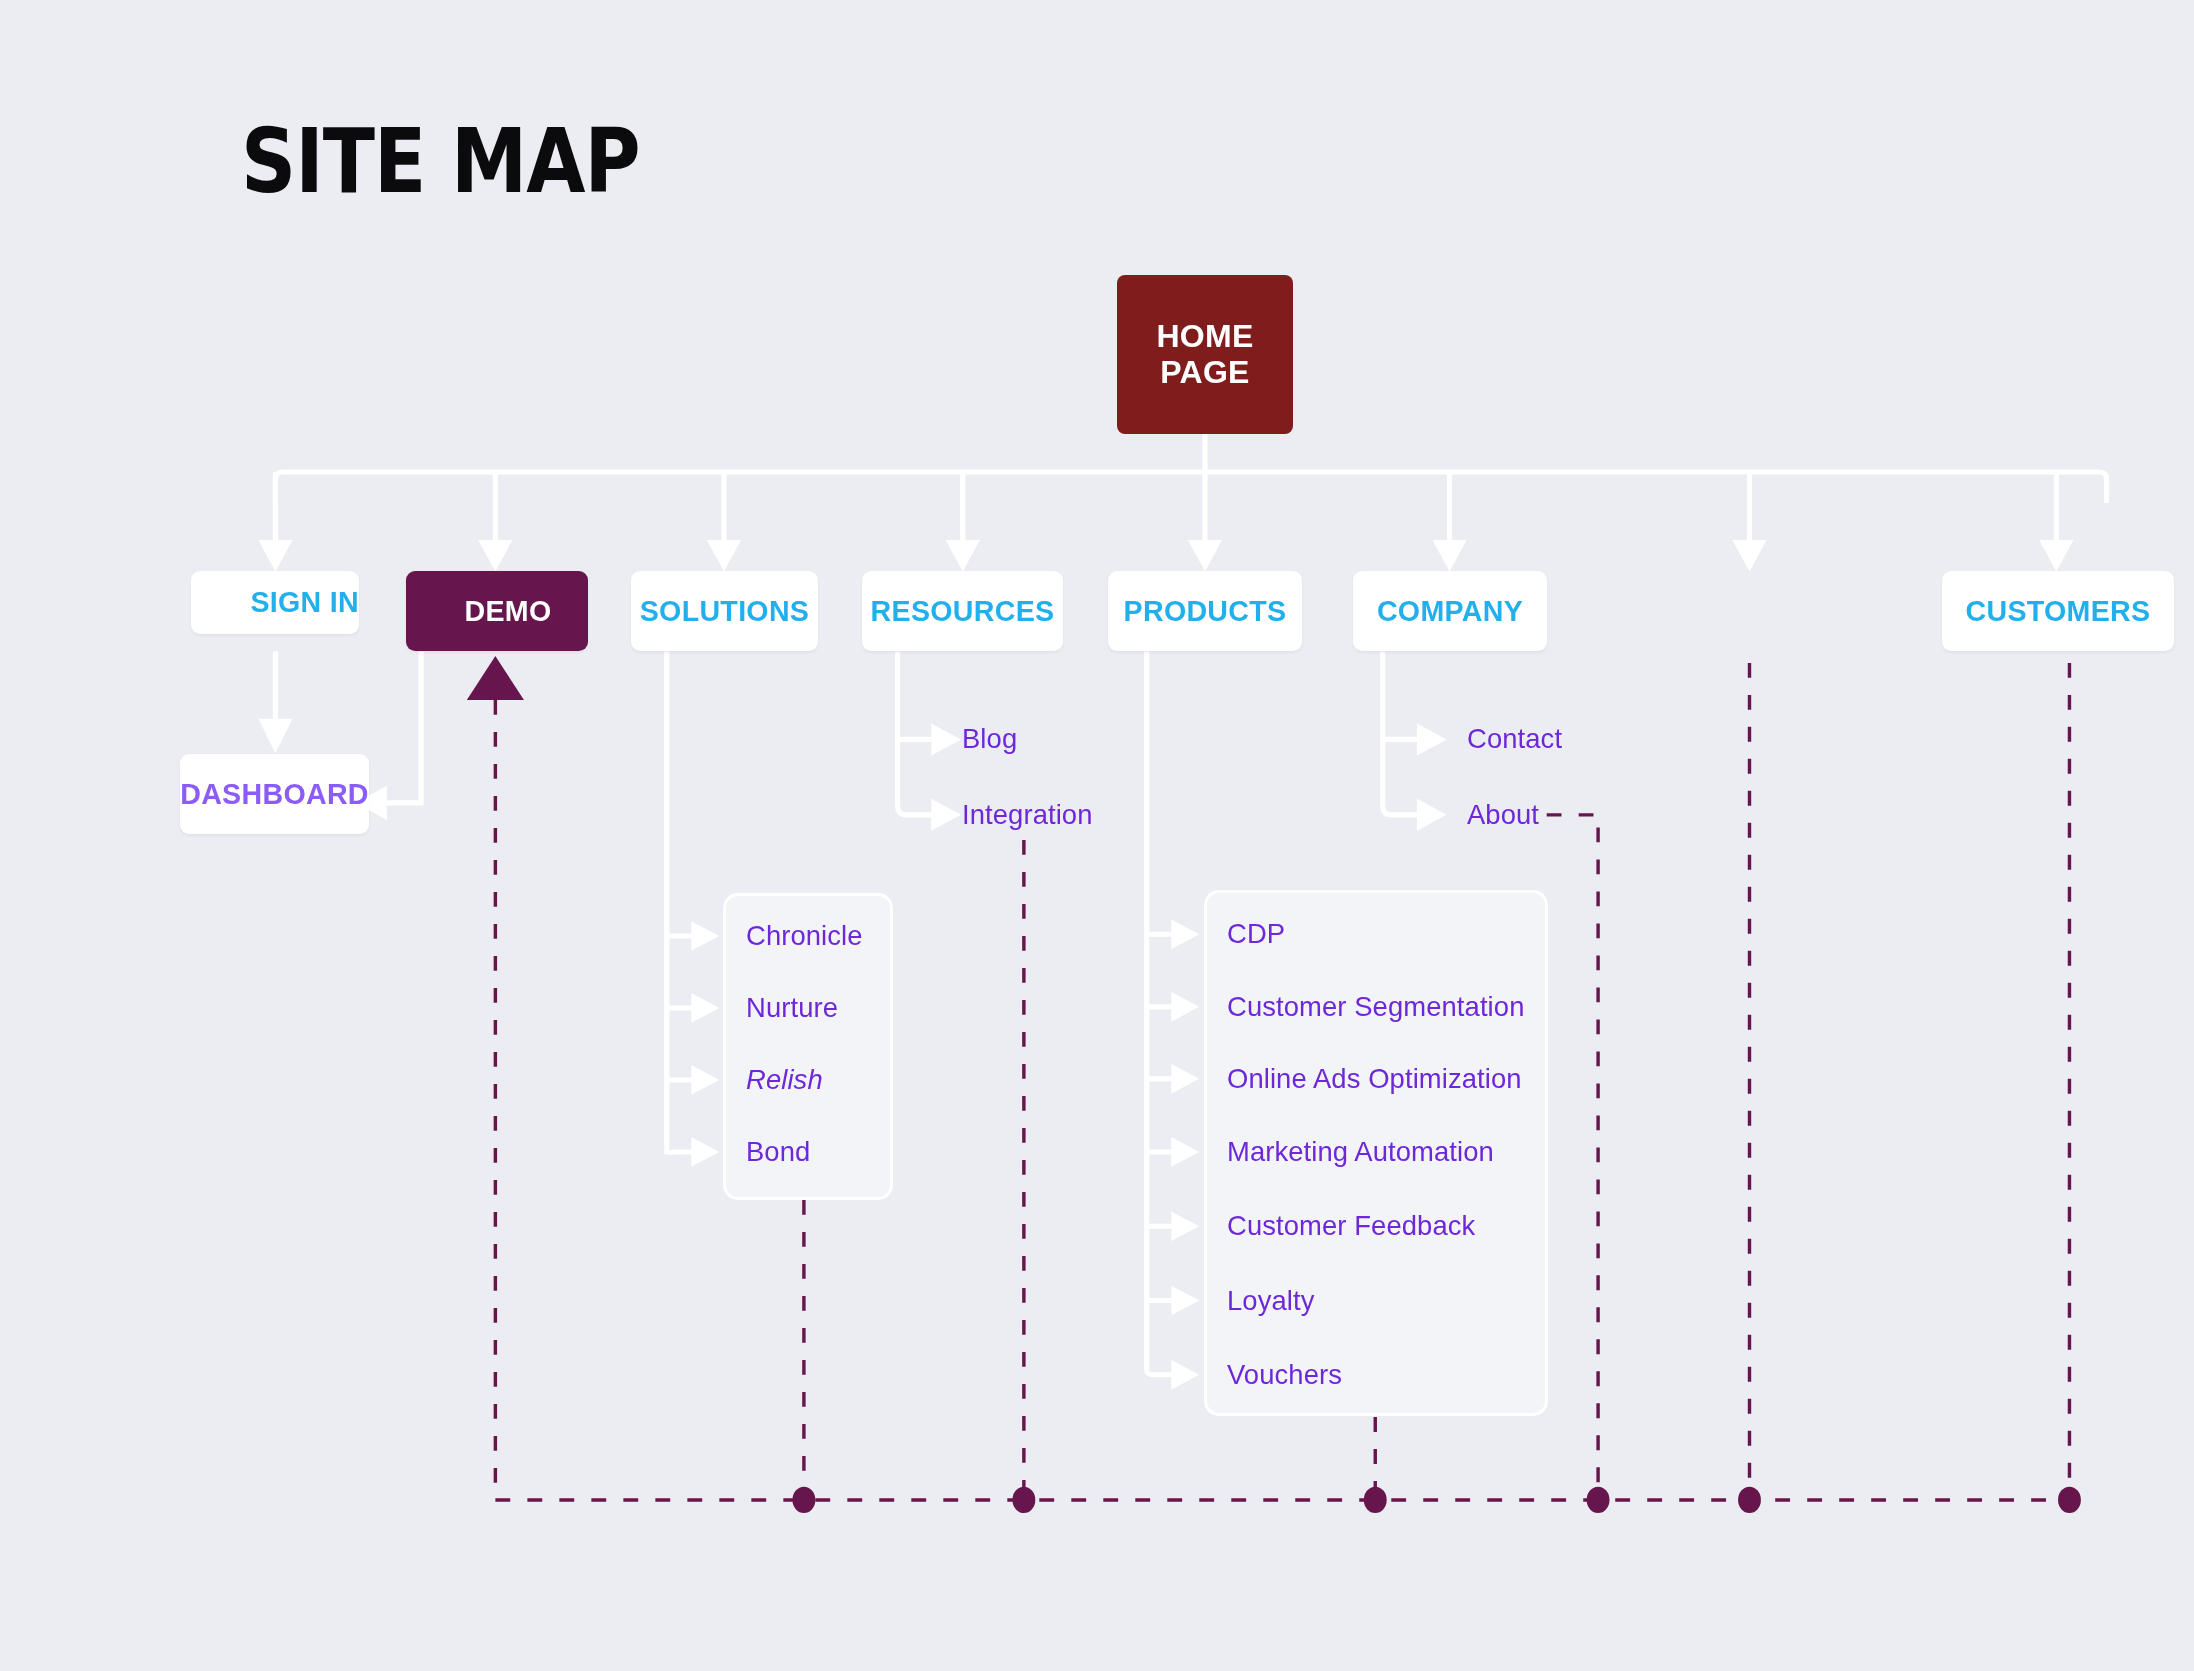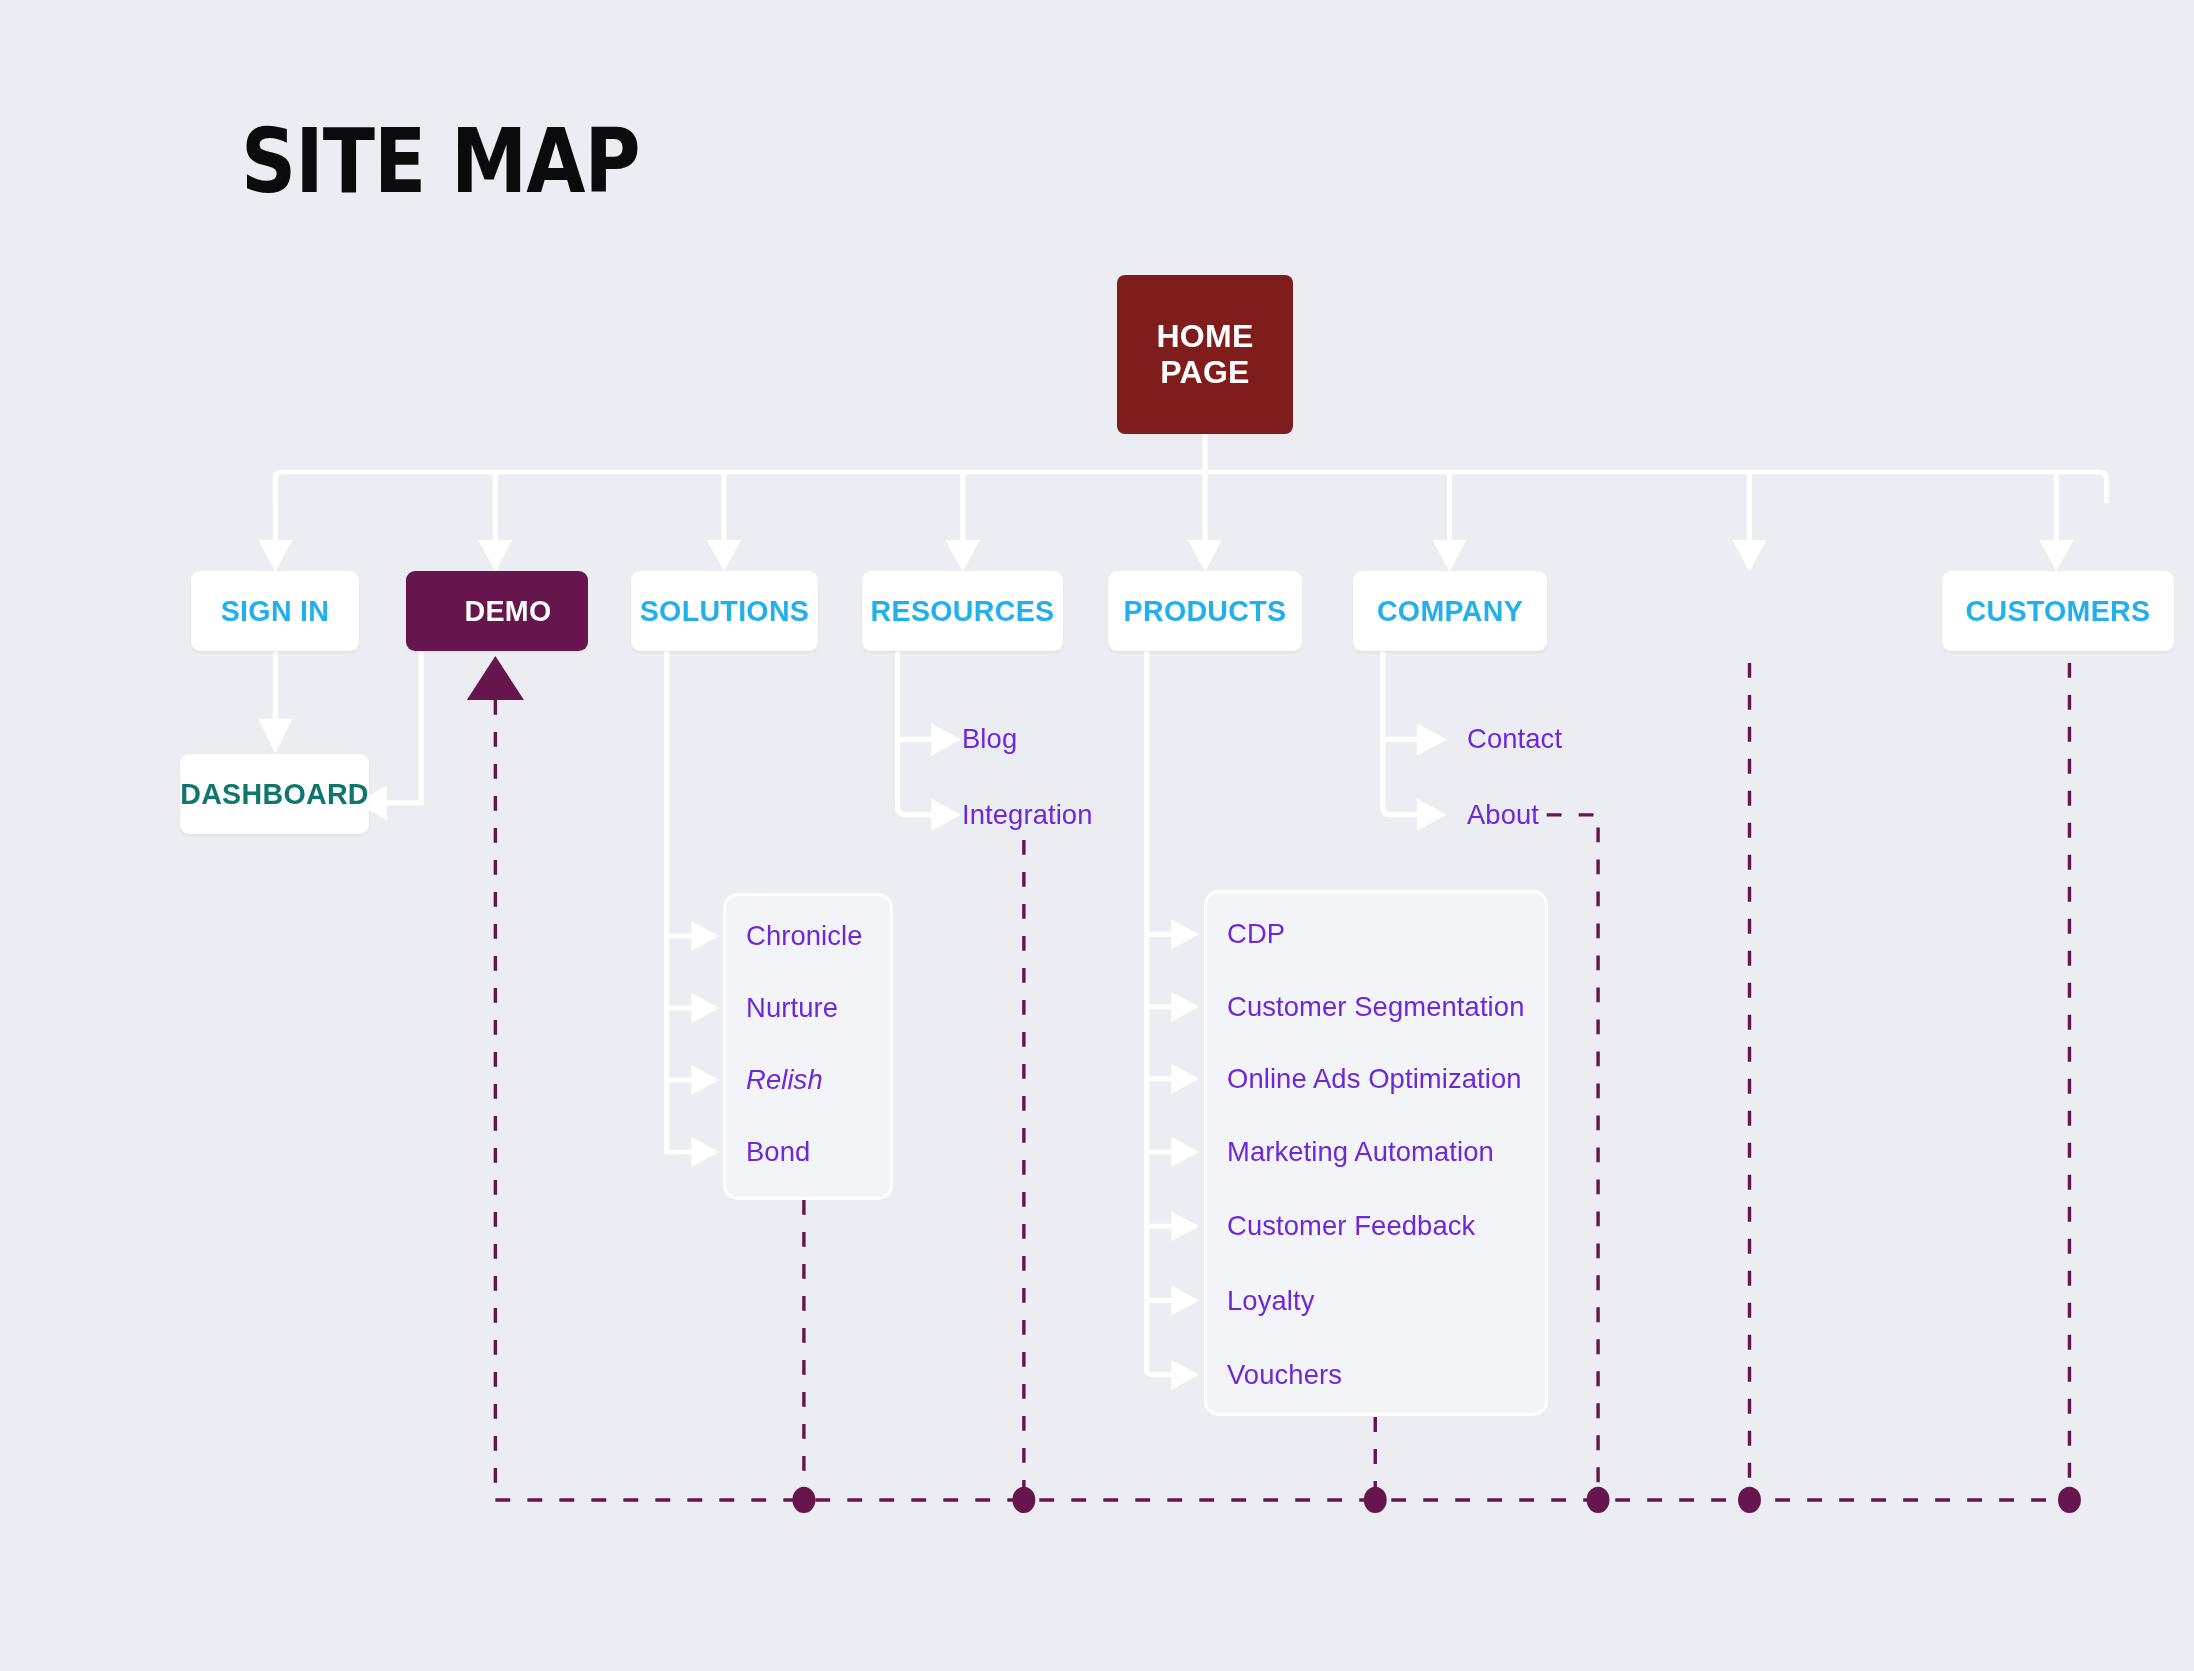--- a/index.html
+++ b/index.html
@@ -46,21 +46,21 @@
   }
   .node.lvl1{
     background:#ffffff;color:#22b0ec;
     font-weight:600;font-size:28.6px;
     box-shadow:0 1.1px 2.9px rgba(30,40,70,.05);
   }
   .node.lvl1.demo{
     background:#67164d;color:#ffffff;
   }
   .node.dash{
-    background:#ffffff;color:#0f766e;
+    background:#ffffff;color:#8b5cf6;
     font-weight:600;font-size:28.6px;
     box-shadow:0 1.1px 2.9px rgba(30,40,70,.05);
   }
 
   
   .panel{
     position:absolute;
     background:#f3f4f7;
     border:3.4px solid #ffffff;
     border-radius:15px;
@@ -207,21 +207,21 @@
 
   <div class="layer-nodes">
 
     <div class="title">SITE MAP</div>
 
     <div class="node home" style="left:1073px;top:275px;width:176px;height:159px;">
       <span>HOME</span>
       <span>PAGE</span>
     </div>
 
-    <div class="node lvl1" style="left:147px;top:571px;width:168px;height:80px;">
+    <div class="node lvl1" style="left:147px;top:571px;width:168px;height:63px;justify-content:flex-end;">
       <span>SIGN IN</span>
     </div>
 
     <div class="node lvl1 demo" style="left:362px;top:571px;width:182px;height:80px;padding-left:22px;">
       <span>DEMO</span>
     </div>
 
     <div class="node lvl1" style="left:587px;top:571px;width:187px;height:80px;">
       <span>SOLUTIONS</span>
     </div>

